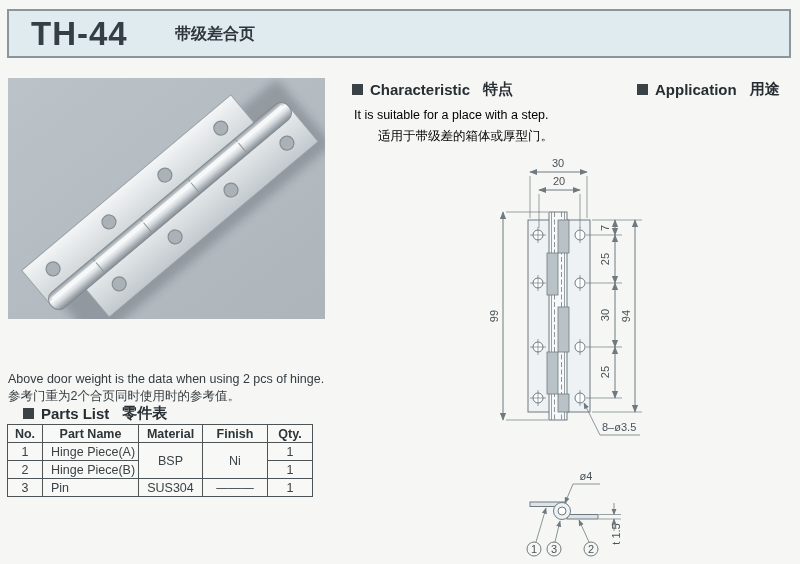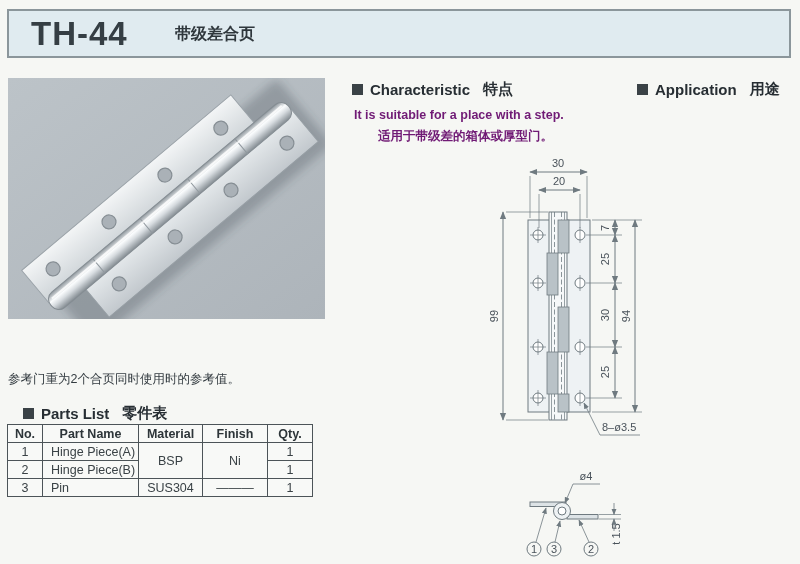--- a/index.html
+++ b/index.html
@@ -24,21 +24,21 @@
   .title-zh{ font-size:16px; font-weight:bold; color:#2f373c; margin-top:2px; }
   
   .photo{ position:absolute; left:8px; top:78px; width:317px; height:241px; }
   
   .section{ position:absolute; }
   .sec-char{ left:336px; top:80px; width:245px; }
   .sec-app{ left:621px; top:80px; width:196px; }
   .sec-head{ font-size:15px; font-weight:bold; color:#272e33; display:flex; align-items:center; gap:7px;padding-left:16px;}
   .sq{ width:11px; height:11px; background:#3a4246; flex:0 0 auto; }
   .sec-head .zh{ margin-left:6px; }
-  .sec-body{ margin:7px 0 0 18px; font-size:12.5px; line-height:1.45; color:#701a75;font-weight:bold; }
+  .sec-body{ margin:7px 0 0 18px; font-size:12.5px; line-height:1.45; color:#000000; }
   .sec-body .zh-line{ margin-top:3px;margin-left:24px; }
   
   table{ border-collapse:collapse; table-layout:fixed; }
   .spec-table{ position:absolute; left:7px; top:334px; width:306px; font-size:12.5px; }
   .spec-table td, .parts-table td{ border:1px solid #4c5458; text-align:center; padding:0; height:17px; background:#f8f9f7;}
   .spec-table .th, .parts-table .th{ font-weight:bold; color:#2d3539; }
   .notes{ position:absolute; left:8px; top:371px; font-size:12.5px; line-height:17px; color:#333b40; }
   .parts-title{ position:absolute; left:7px; top:404px; }
   .parts-table{ position:absolute; left:7px; top:424px; width:306px; font-size:12.5px; }
   .parts-table td{ height:17px; }
@@ -131,20 +131,21 @@
   <div class="section sec-app">
     <div class="sec-head">
       <span class="sq"></span>
       <span>Application</span>
       <span class="zh">用途</span>
     </div>
   </div>
 
 
   <div class="notes">
+    <div>Above door weight is the data when using 2 pcs of hinge.</div>
     <div>参考门重为2个合页同时使用时的参考值。</div>
   </div>
 
   <div class="parts-title sec-head">
     <span class="sq"></span>
     <span>Parts List</span>
     <span class="zh">零件表</span>
   </div>
 
   <table class="parts-table">

